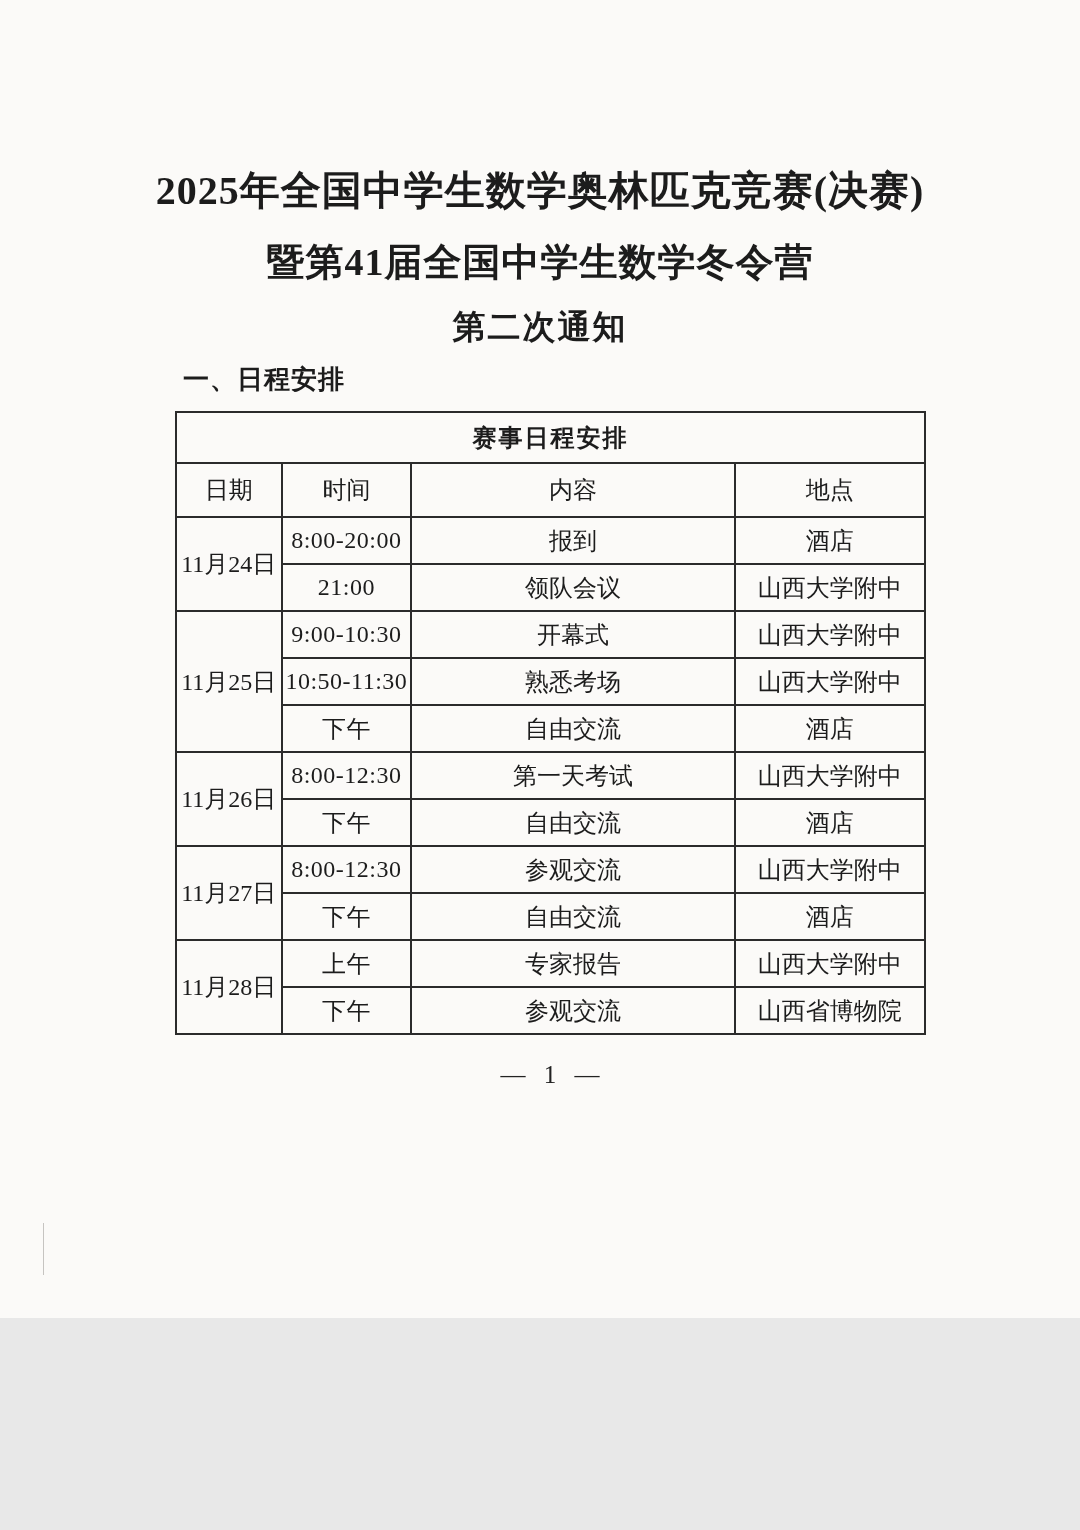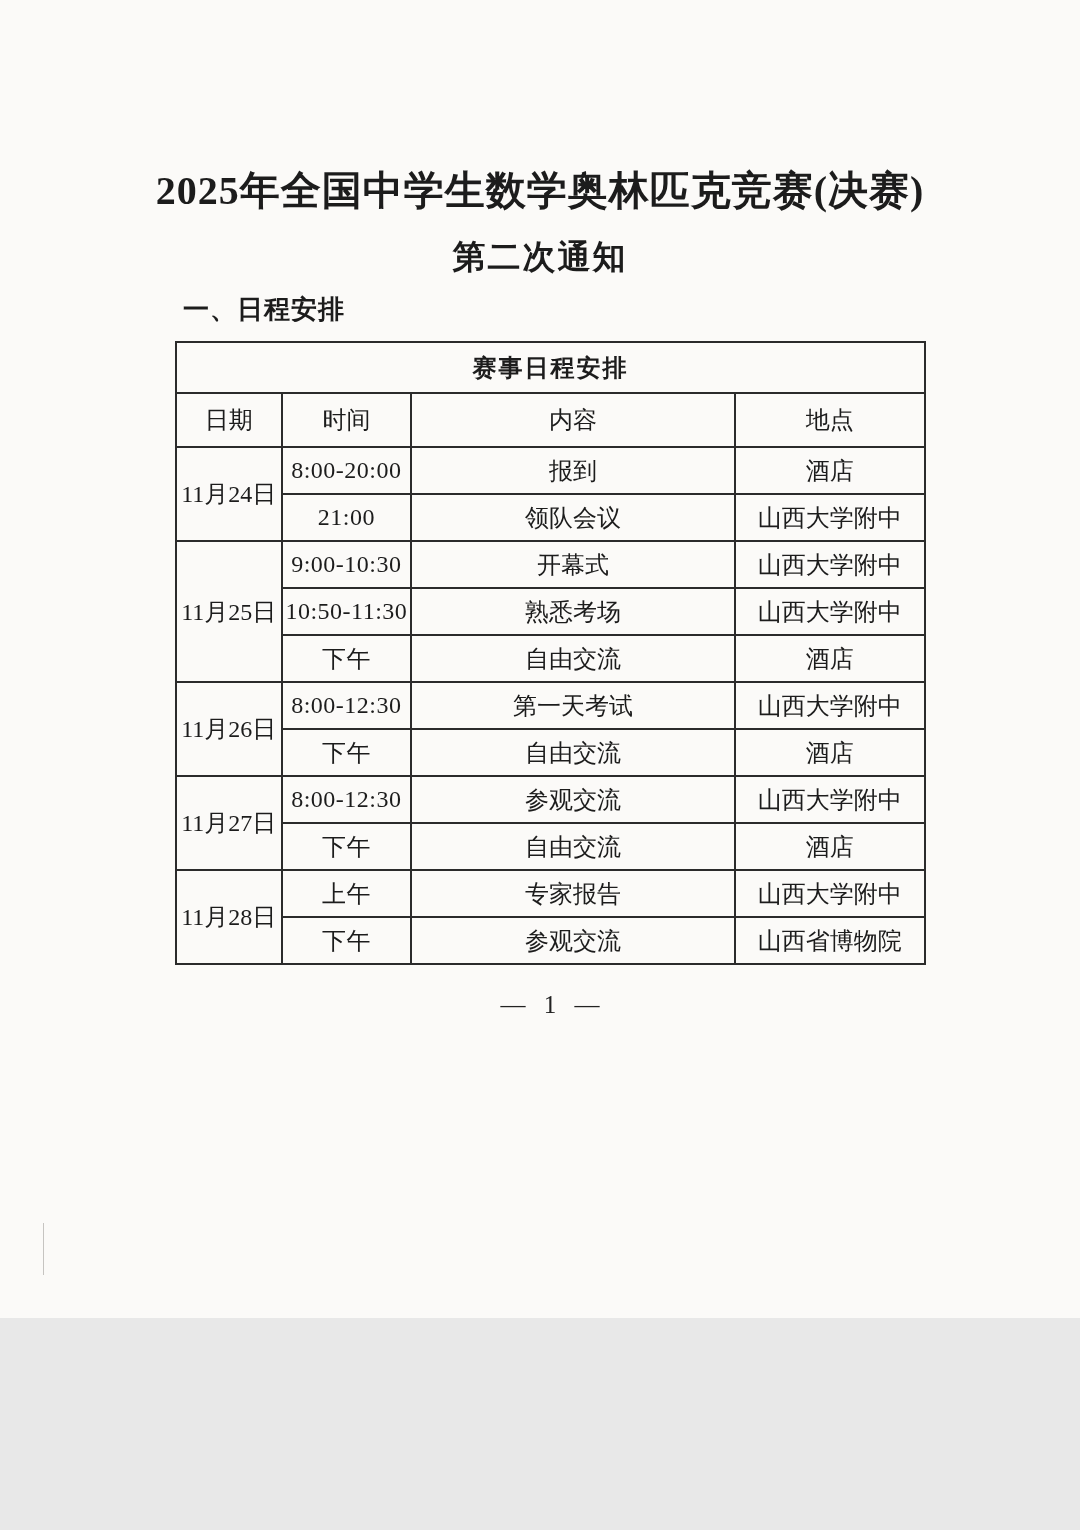--- a/index.html
+++ b/index.html
@@ -111,20 +111,21 @@
     background: #c6c4c1;
   }
 </style>
 </head>
 <body>
 
 <div class="page">
 
   <div class="title-block">
     <div class="title-l1">2025年全国中学生数学奥林匹克竞赛(决赛)</div>
+    <div class="title-l2">暨第41届全国中学生数学冬令营</div>
     <div class="title-l3">第二次通知</div>
   </div>
 
   <div class="content">
 
     <div class="section-heading">一、日程安排</div>
 
     <table class="schedule">
       <colgroup>
         <col class="c-date">

